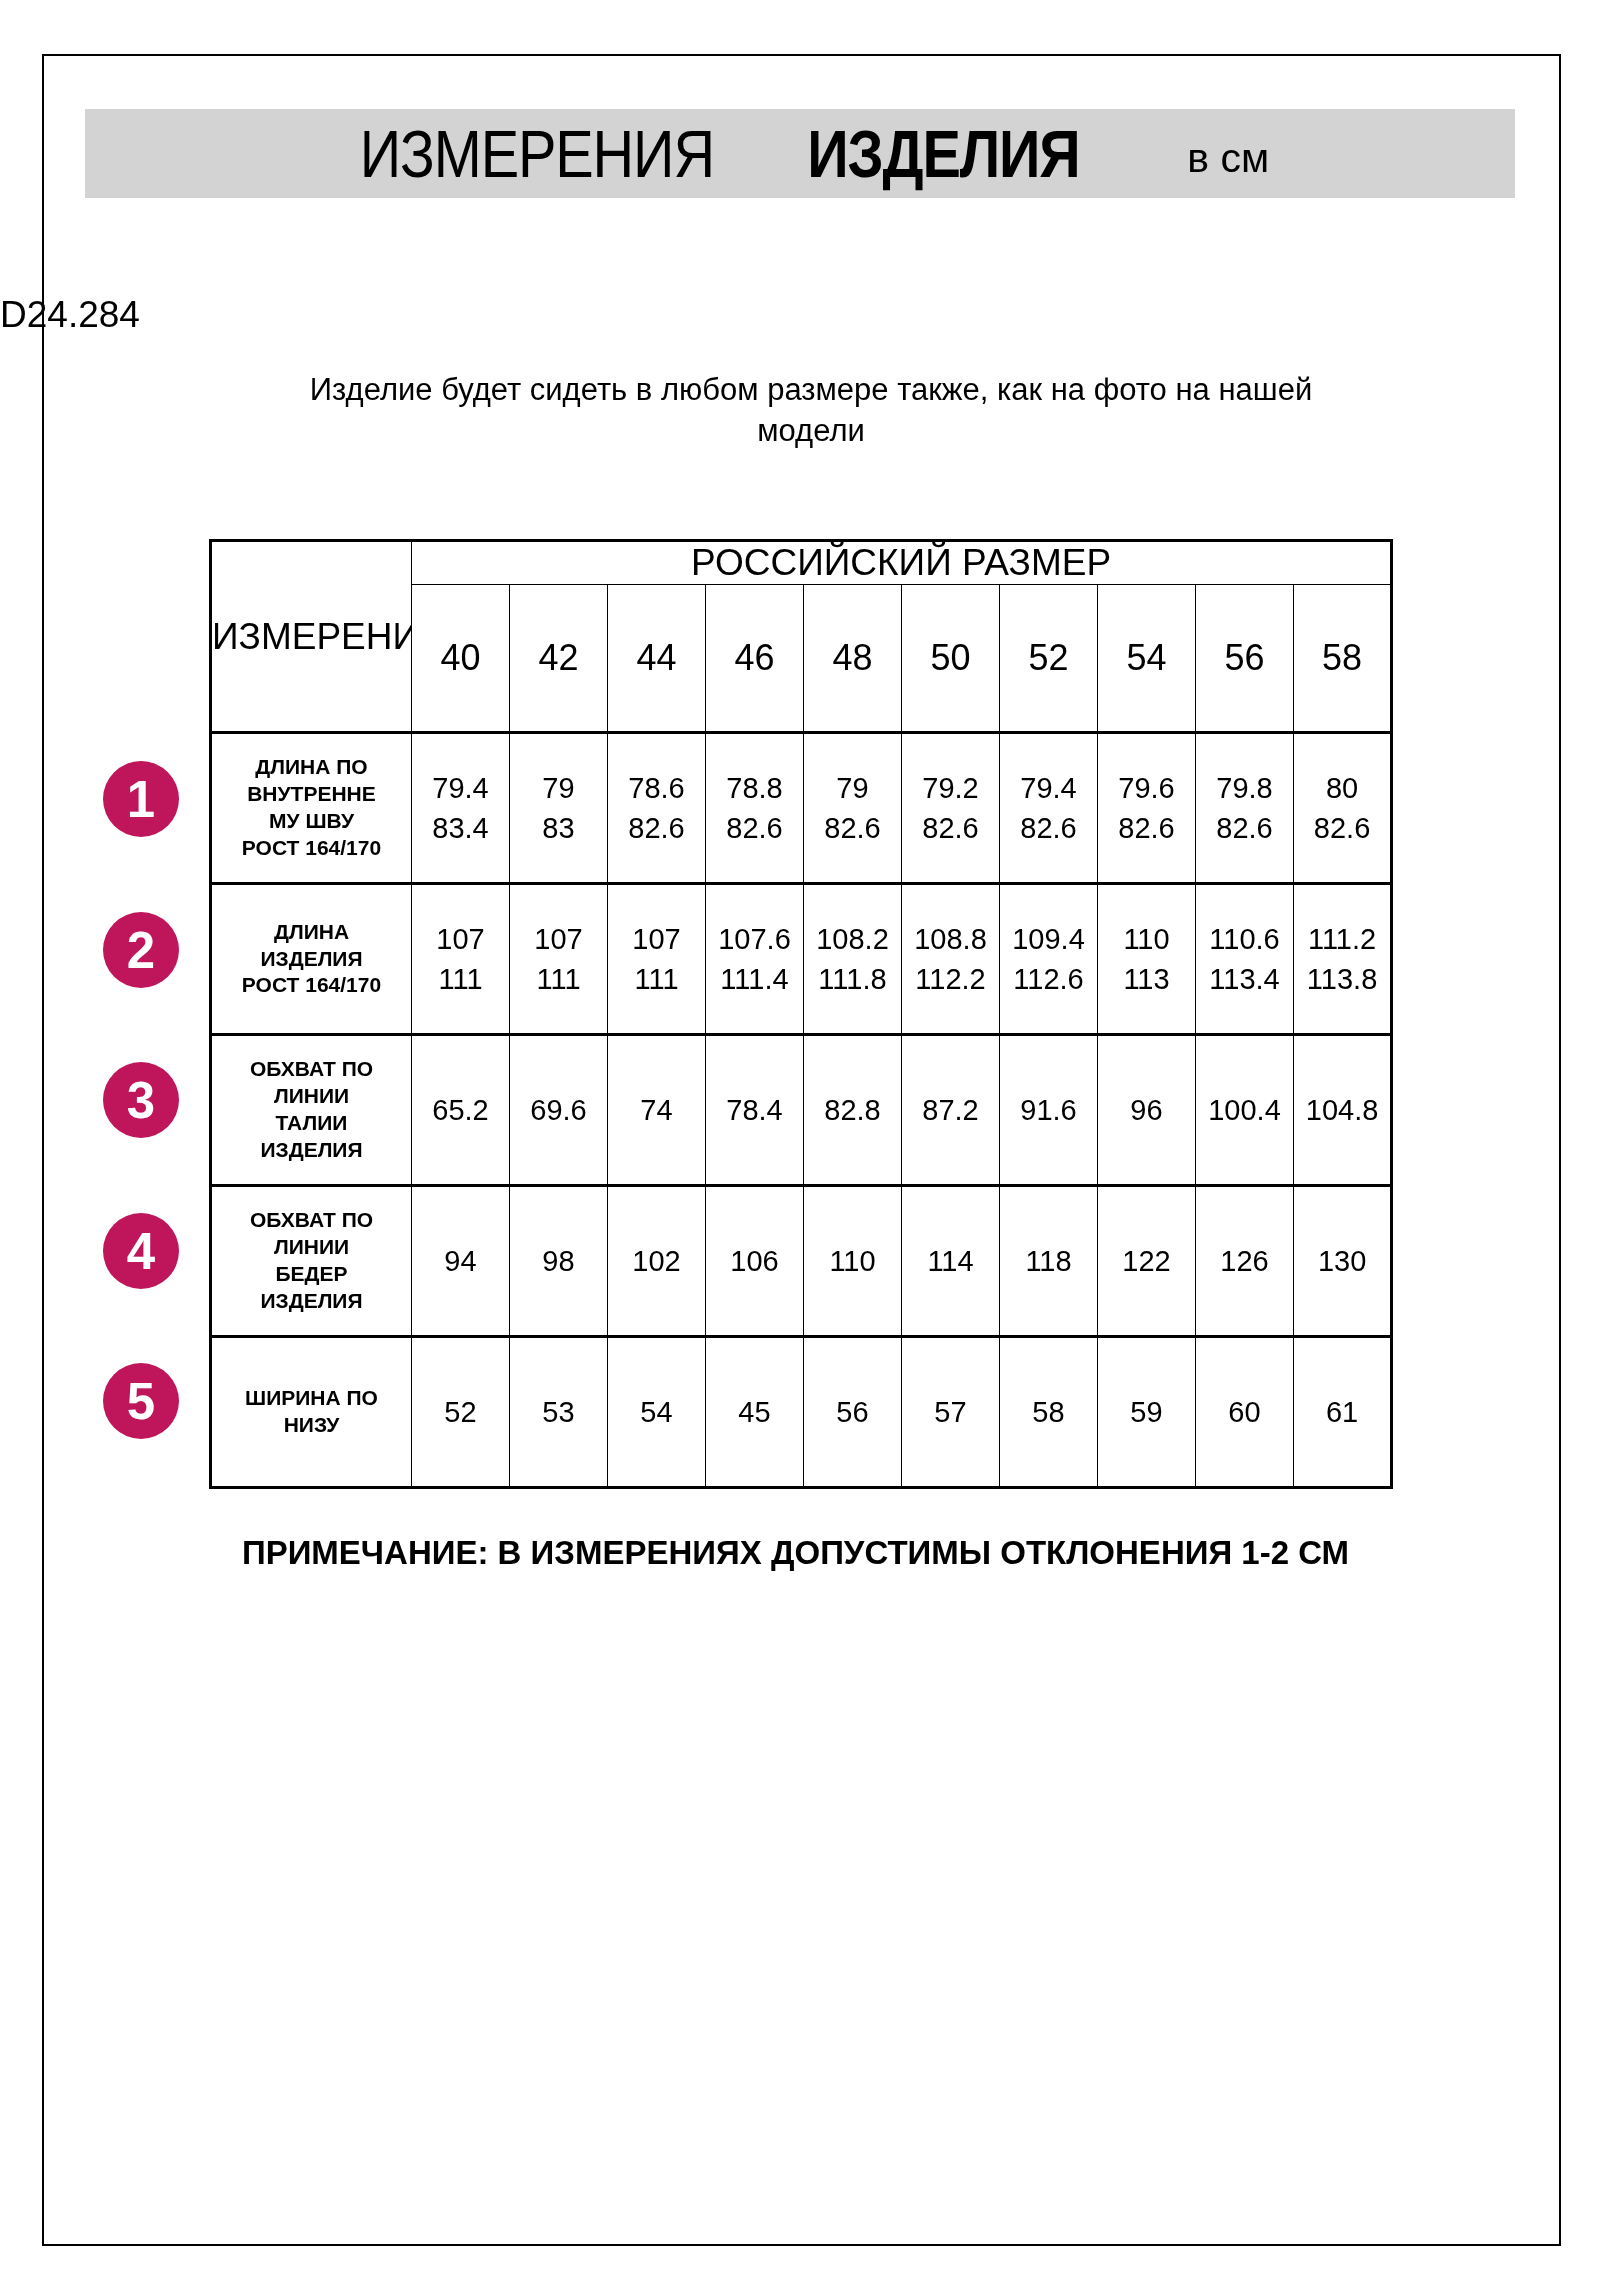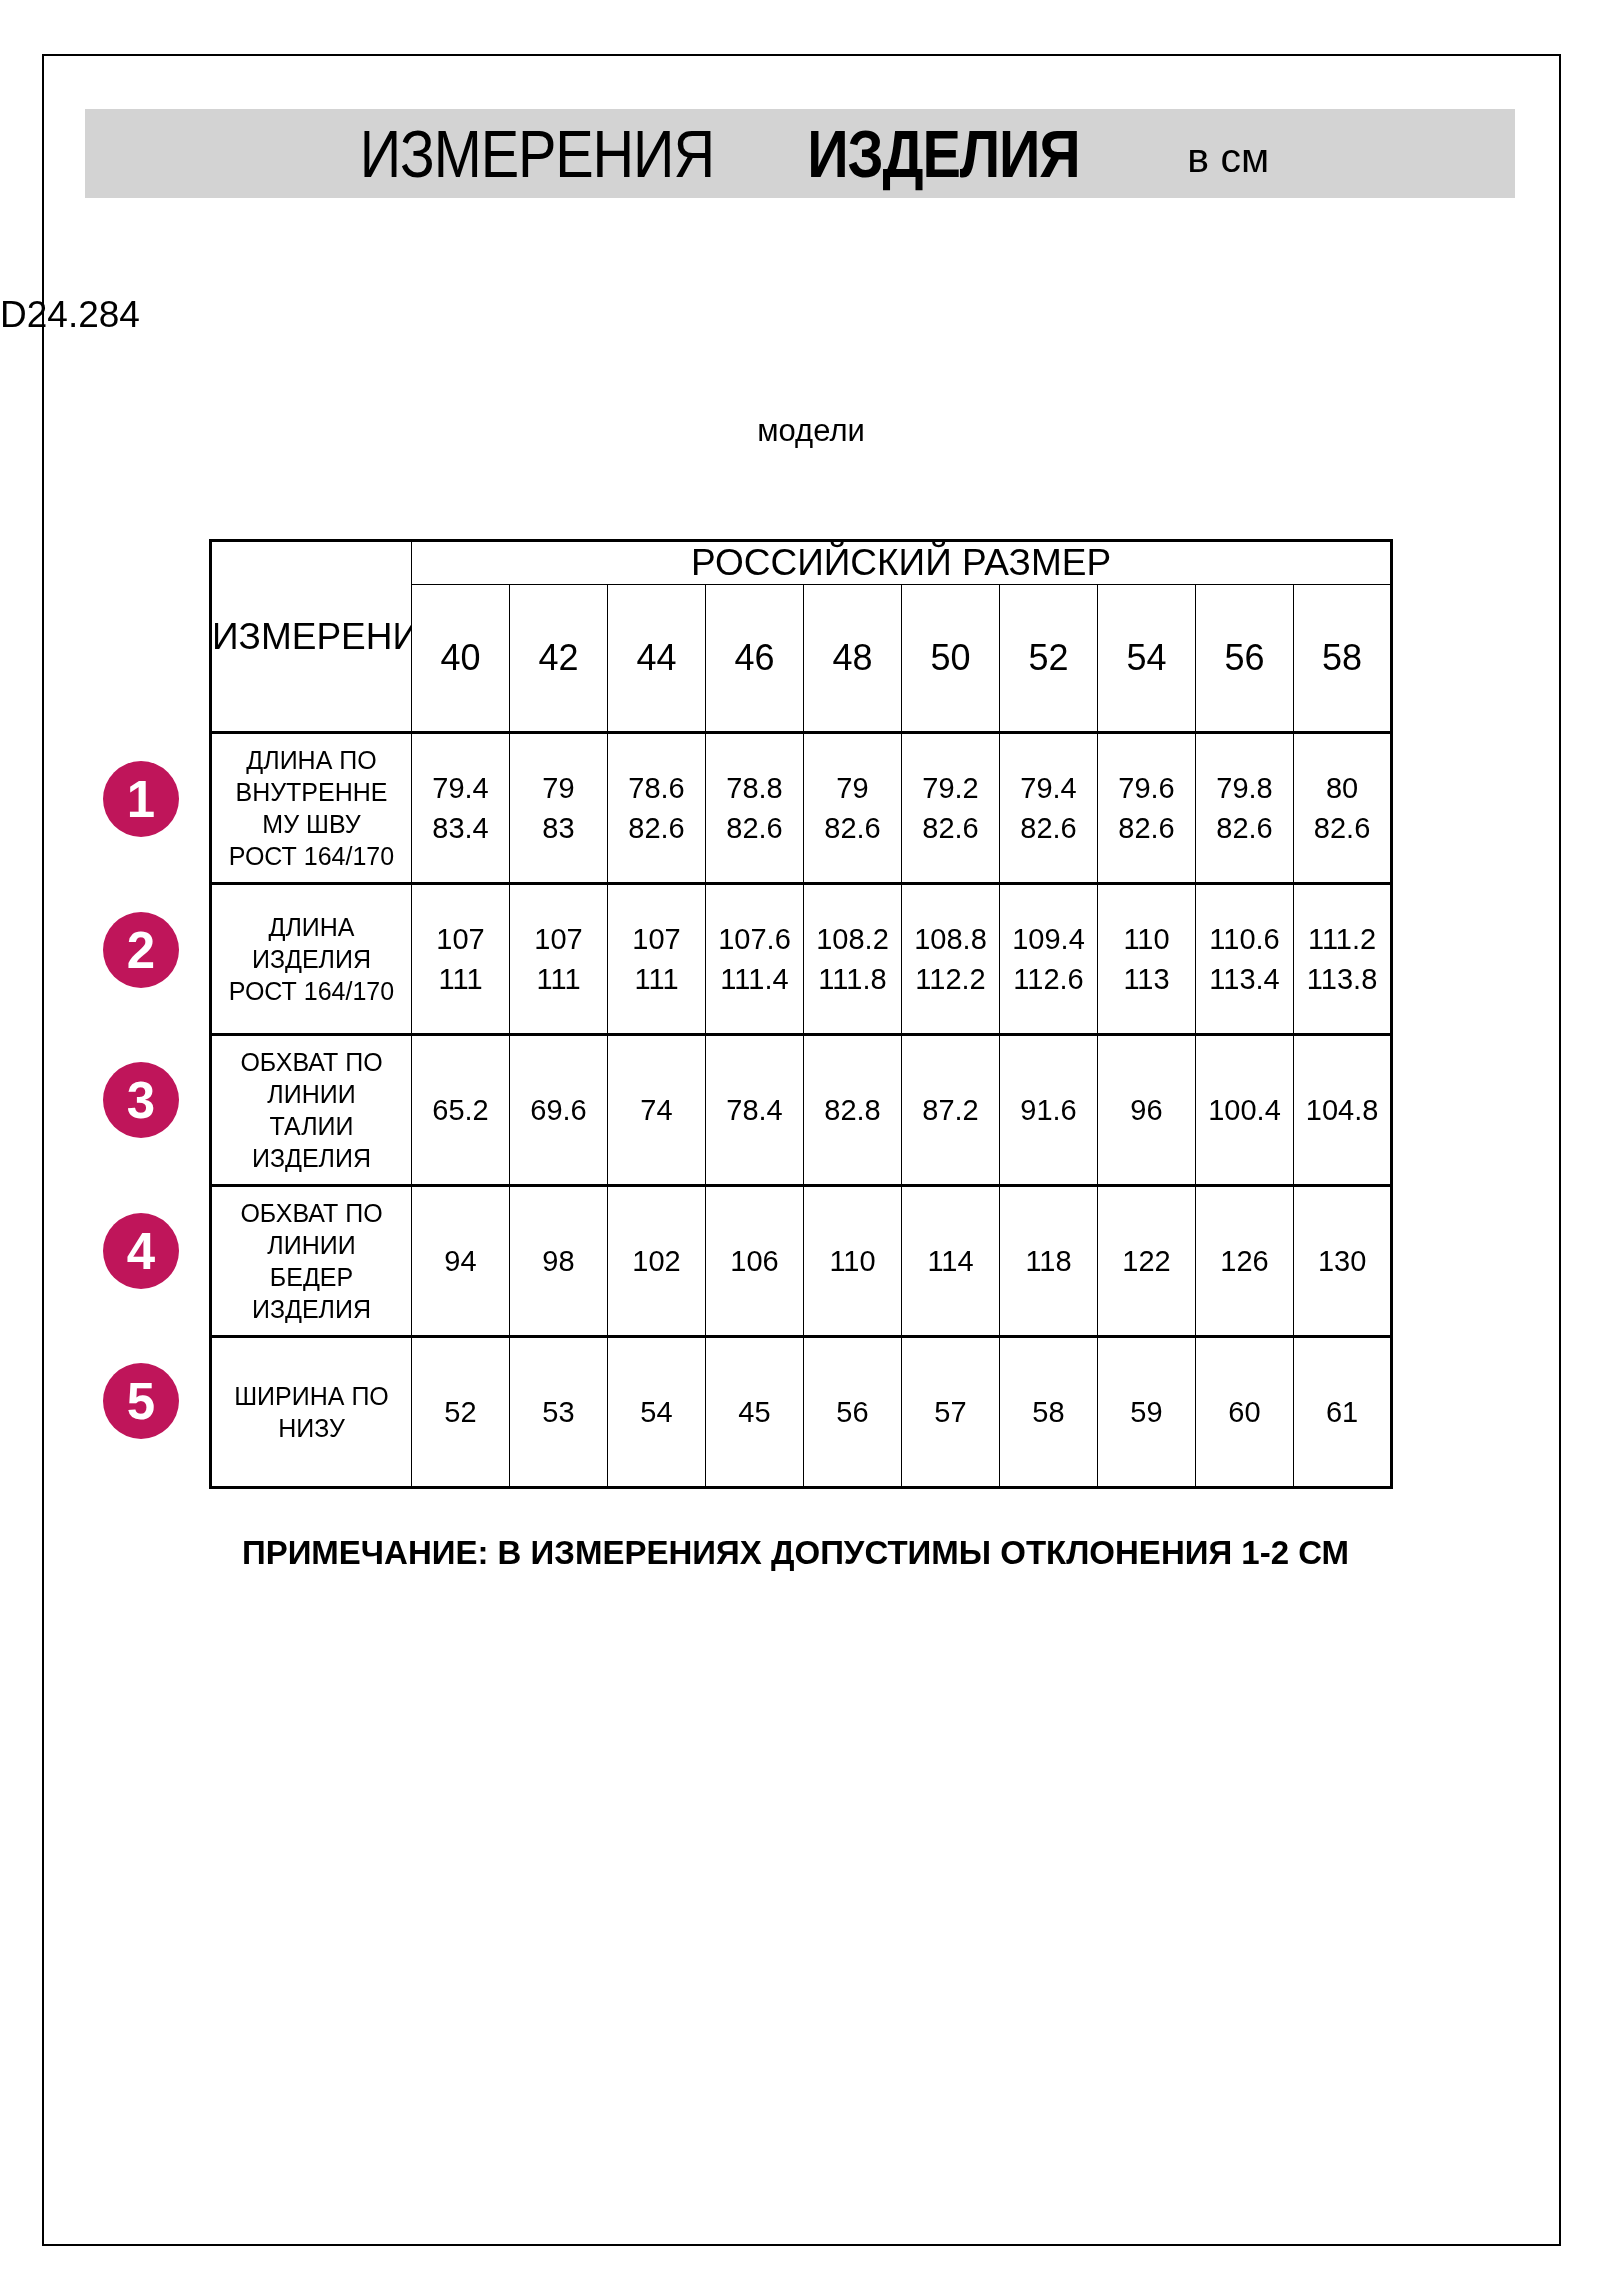--- a/index.html
+++ b/index.html
@@ -28,21 +28,21 @@
                      border-collapse:collapse; table-layout:fixed;
                      border:3.3px solid #000; }
   .size-table th, .size-table td { border:1.3px solid #000; text-align:center;
                                    vertical-align:middle; padding:0; overflow:hidden; }
   .corner-cell { font-size:26px; font-weight:normal; }
   .group-header-row th { height:37px; font-size:37px; font-weight:normal; }
   .sizes-row th { height:148px; font-size:36px; font-weight:normal;
                   border-bottom:3.3px solid #000; }
   .size-table tbody tr { height:151px; }
   .size-table tbody td { border-top:3.3px solid #000; border-bottom:3.3px solid #000; }
-  .label-cell { font-size:25px; line-height:1.28; white-space:pre-line; }
+  .label-cell { font-size:21px; line-height:1.28; white-space:pre-line;font-weight:bold; }
   .value-cell { font-size:29px; line-height:1.38; white-space:pre-line; }
 
   .row-badge { position:absolute; left:103px; width:76px; height:76px;
                border-radius:50%; background:#bf155a; color:#fff;
                font-size:51px; font-weight:bold; display:flex;
                align-items:center; justify-content:center; }
 
   .note { position:absolute; top:1534px; left:204px; width:1183px;
           text-align:center; font-size:33px; font-weight:bold; }
 </style>
@@ -53,21 +53,21 @@
 
 <div class="banner" style="background: rgb(211, 211, 211);">
   <span class="title-main">ИЗМЕРЕНИЯ</span>
   <span class="title-bold">ИЗДЕЛИЯ</span>
   <span class="title-unit">в см</span>
 </div>
 
 <div class="model-code">D24.284</div>
 
 <div class="description">
-  <br>
+  <span>Изделие будет сидеть в любом размере также, как на фото на нашей</span><br>
   <span>модели</span>
 </div>
 
 <table class="size-table">
   <colgroup>
     <col style="width:201px">
     <col style="width:98px">
       <col style="width:98px">
       <col style="width:98px">
     <col style="width:98px">

